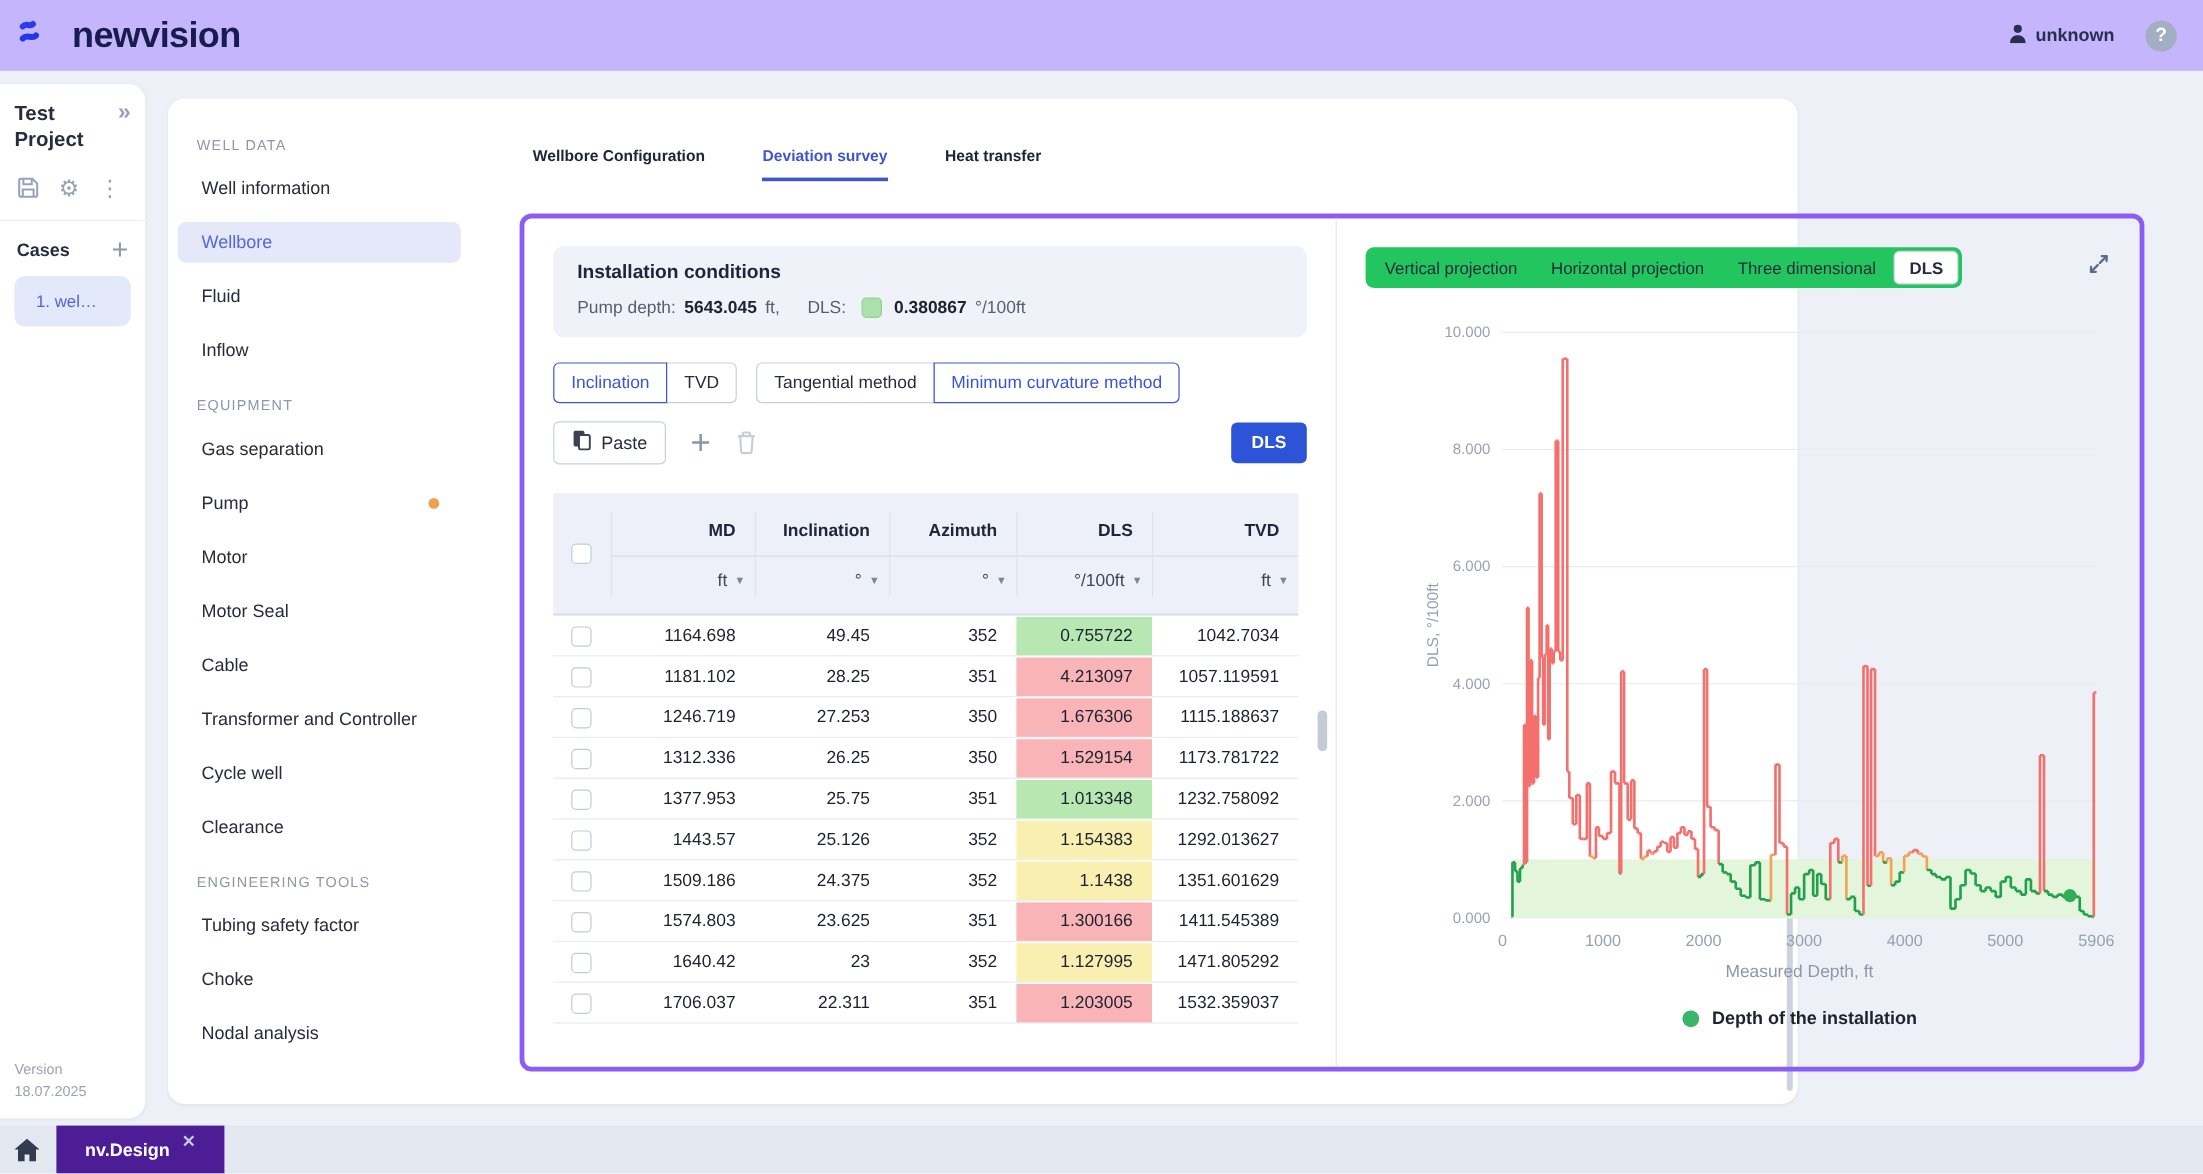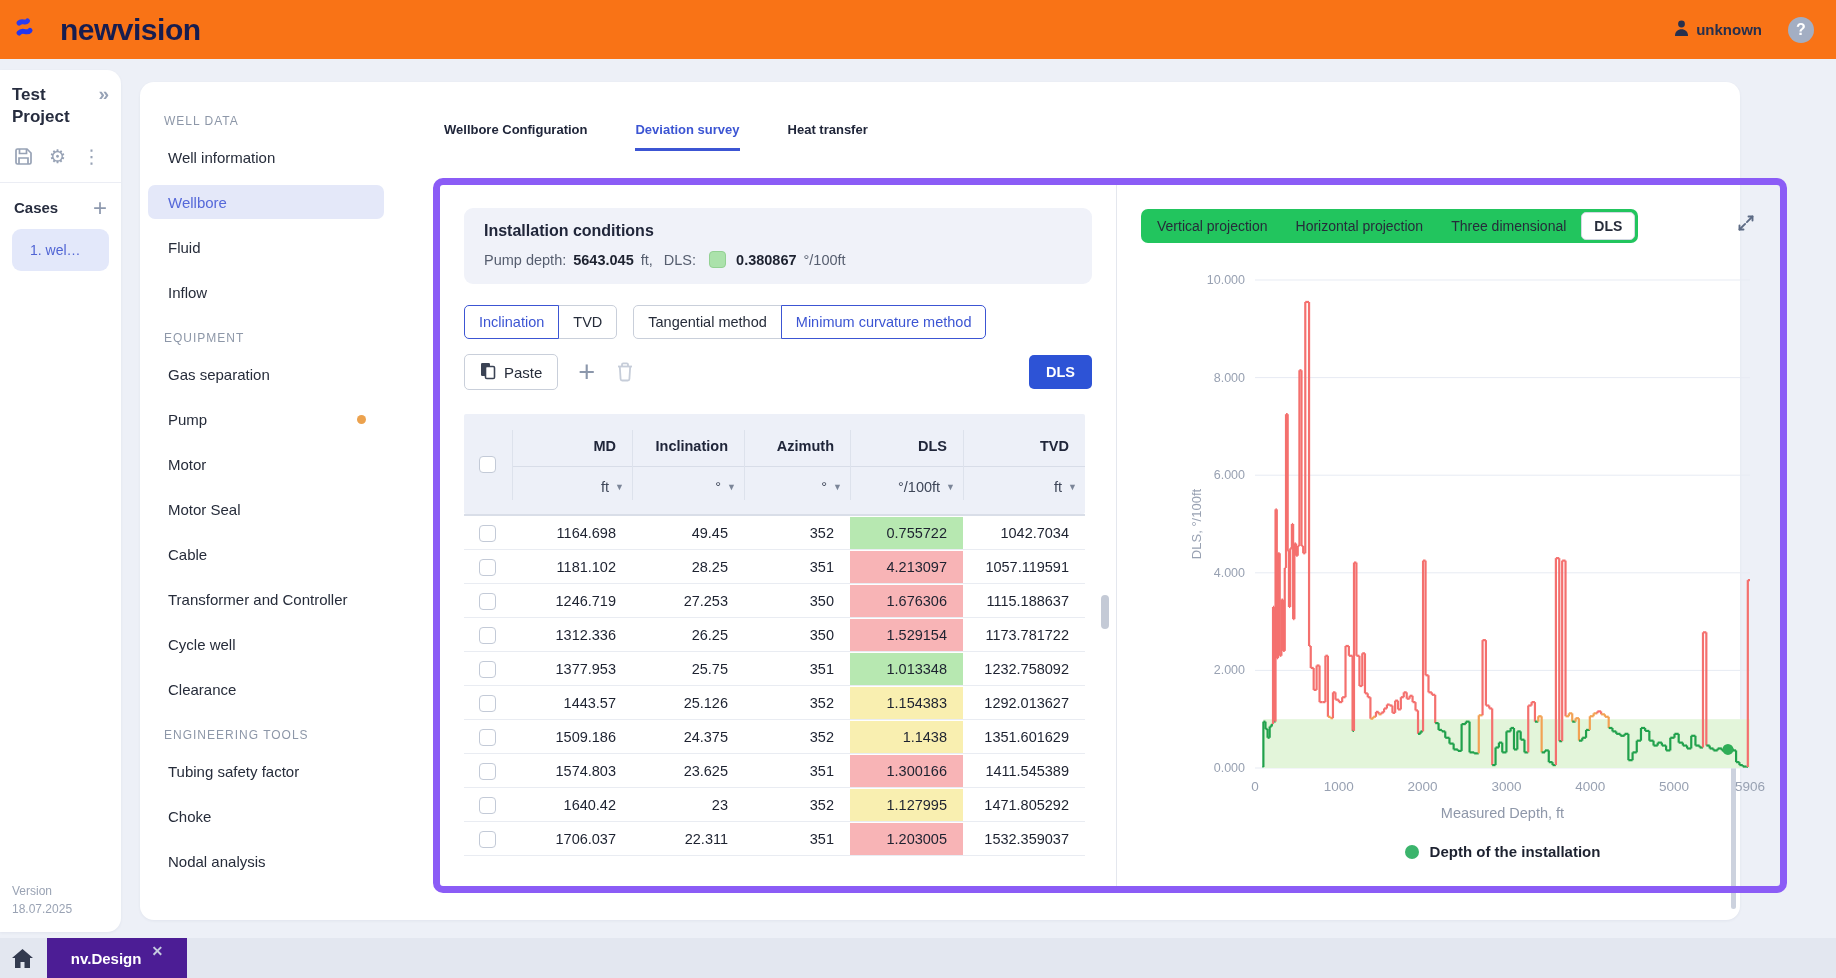--- a/index.html
+++ b/index.html
@@ -1,21 +1,21 @@
 <!DOCTYPE html>
 <html><head>
 <meta charset="utf-8">
 <style>
   * { margin:0; padding:0; box-sizing:border-box; }
   html,body { width:1836px; height:978px; overflow:hidden; }
   body { font-family:"Liberation Sans", sans-serif; background:#edf0f7; color:#20263a; }
   .app { position:relative; width:1836px; height:978px; }
 
   
-  .topbar { position:absolute; top:0; left:0; width:100%; height:59px; background:#f97316; display:flex; align-items:center; padding:0 22px 0 14px; }
+  .topbar { position:absolute; top:0; left:0; width:100%; height:59px; background:#c4b5fd; display:flex; align-items:center; padding:0 22px 0 14px; }
   .brand { display:flex; align-items:center; gap:10px; }
   .brand-name { font-size:30px; font-weight:700; color:#171d4f; letter-spacing:-0.5px; }
   .topbar-right { margin-left:auto; display:flex; align-items:center; gap:26px; }
   .user-chip { display:flex; align-items:center; gap:7px; font-size:15px; font-weight:700; color:#27304e; }
   .help-btn { width:26px; height:26px; border-radius:50%; background:#a3aec3; color:#fff; font-size:16px; font-weight:700; display:flex; align-items:center; justify-content:center; cursor:pointer; }
 
   
   .project-panel { position:absolute; left:0; top:70px; width:121px; height:862px; background:#fff; border-radius:0 14px 14px 0; box-shadow:0 1px 3px rgba(40,50,80,.06); padding:14px 12px; display:flex; flex-direction:column; }
   .pp-title-row { display:flex; justify-content:space-between; }
   .pp-title { font-size:17px; font-weight:600; color:#272d3f; line-height:1.32; }
@@ -25,49 +25,49 @@
   .kebab { font-size:19px; letter-spacing:0; color:#97a2b5; }
   .gear { font-size:19px; }
   .pp-divider { height:1px; background:#ebedf4; margin:0 -12px; }
   .cases-row { display:flex; align-items:center; justify-content:space-between; margin:16px 2px 12px; }
   .cases-label { font-size:15px; font-weight:700; color:#272d3f; }
   .plus-sm { font-size:24px; font-weight:400; color:#8d99ae; cursor:pointer; line-height:18px; }
   .case-chip { background:#e3e8fa; border-radius:9px; color:#5064d4; font-size:14px; padding:13px 10px 13px 18px; cursor:pointer; }
   .pp-version { margin-top:auto; font-size:12px; color:#9aa3b4; line-height:1.5; }
 
   
-  .main-card { position:absolute; left:140px; top:82px; width:1600px; height:838px; background:#fff; border-radius:14px; box-shadow:0 1px 3px rgba(40,50,80,.06); }
+  .main-card { position:absolute; left:140px; top:82px; width:1358px; height:838px; background:#fff; border-radius:14px; box-shadow:0 1px 3px rgba(40,50,80,.06); }
 
   
   .menu { position:absolute; left:0; top:0; bottom:0; width:264px; padding-top:32px; overflow:hidden; }
   .menu-header { font-size:12px; letter-spacing:1px; color:#8d97a8; margin:22px 24px 12px; }
   .menu-header:first-child { margin-top:0; }
   .menu-item { position:relative; margin:0 20px 11px 8px; height:34px; display:flex; align-items:center; padding-left:20px; font-size:15px; color:#262c3a; border-radius:7px; cursor:pointer; }
   .menu-item.selected { background:#e4e8f9; color:#5568d9; }
   .menu-dot { position:absolute; right:18px; width:9px; height:9px; border-radius:50%; background:#eca24e; }
   .menu-scrollbar { position:absolute; right:4px; top:641px; width:5px; height:186px; border-radius:3px; background:#ccd2de; cursor:pointer; }
 
   
   .content { position:absolute; left:264px; top:0; right:0; bottom:0; }
   .tabs { position:absolute; top:40px; left:40px; display:flex; gap:48px; }
   .tab { font-size:13px; font-weight:700; color:#20263a; padding-bottom:11px; cursor:pointer; border-bottom:3px solid transparent; }
   .tab.active { color:#3c55d3; border-bottom-color:#3c55d3; }
 
-  .panel { position:absolute; left:29px; top:96px; width:1354px; height:715px; border:7px solid #8b5cf6; border-radius:10px; display:flex; }
+  .panel { position:absolute; left:29px; top:96px; width:1354px; height:715px; border:4px solid #8b5cf6; border-radius:10px; display:flex; }
   .left-pane { position:relative; width:676px; padding:23px 24px; }
   .pane-divider { width:1px; background:#e4e7ee; }
   .right-pane { position:relative; flex:1; }
 
   
   .install { background:#f0f2f9; border-radius:9px; padding:14px 20px 16px; margin-bottom:21px; }
   .install-title { font-size:16px; font-weight:700; color:#20263a; margin-bottom:11px; }
   .install-line { display:flex; align-items:center; gap:7px; font-size:14.5px; color:#565e6f; }
   .install-line b { color:#1d2230; font-weight:700; }
   .cond-swatch { width:17px; height:17px; border-radius:4px; background:#abe2ab; border:1px solid #93d193; margin:0 3px 0 6px; }
-  .gap-lg { margin-left:4px; }
+  .gap-lg { margin-left:16px; }
 
   
   .toggle-row { display:flex; gap:16px; margin-bottom:15px; }
   .tgroup { display:flex; }
   .tbtn { height:34px; display:flex; align-items:center; padding:0 14px; font-size:14.5px; color:#262c3a; background:#fff; border:1px solid #c9cfda; cursor:pointer; }
   .tbtn:first-child { border-radius:5px 0 0 5px; }
   .tbtn:last-child { border-radius:0 5px 5px 0; margin-left:-1px; }
   .tbtn.selected { color:#3c55d3; border-color:#3c55d3; z-index:1; }
 
   

